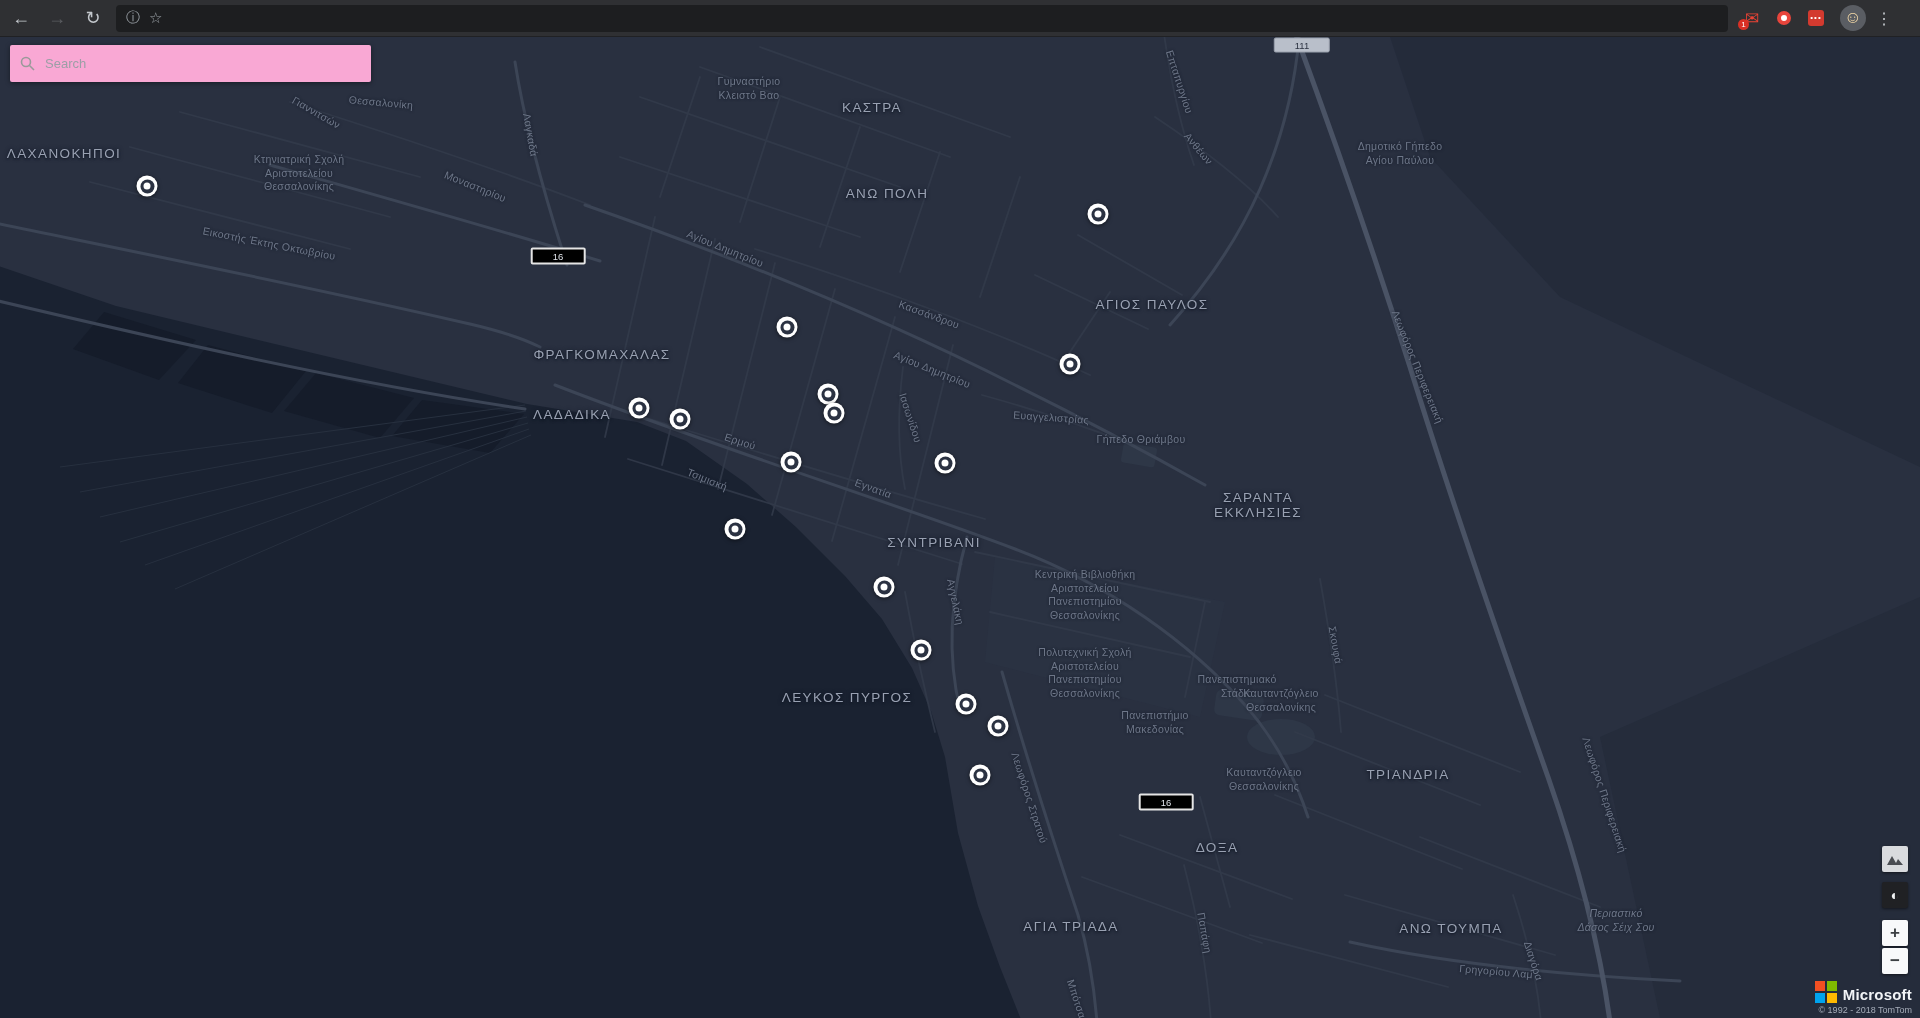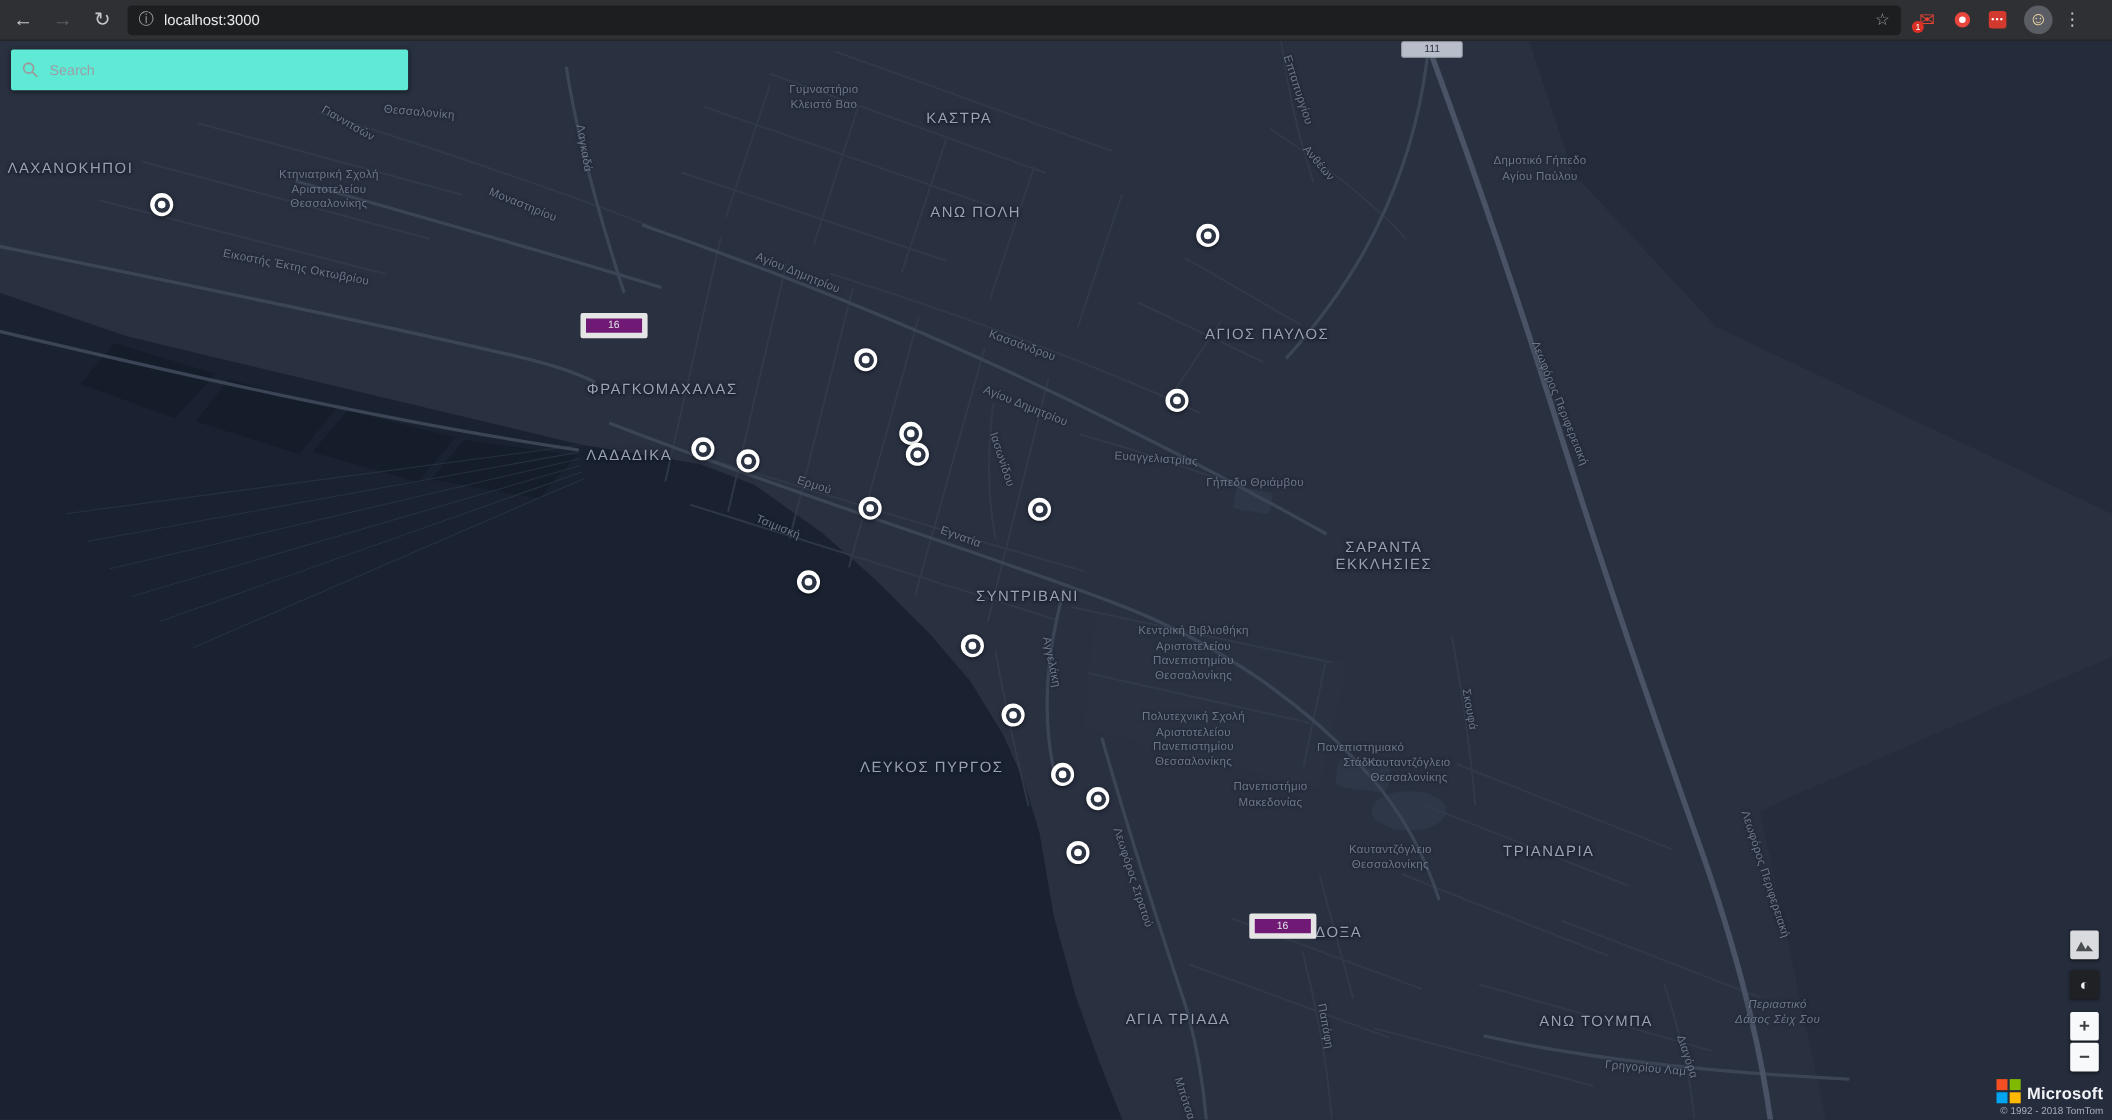--- a/index.html
+++ b/index.html
@@ -28,29 +28,29 @@
   .map-svg { position:absolute; top:0; left:0; }
   .rd-motorway { stroke:#4a5365; stroke-width:5; fill:none; stroke-linecap:round; }
   .rd-main { stroke:#3c4556; stroke-width:3; fill:none; stroke-linecap:round; }
   .rd-minor { stroke:#333b4b; stroke-width:1.8; fill:none; stroke-linecap:round; }
   .rd-lane { stroke:#27303f; stroke-width:1; fill:none; }
 
   #labels-layer, #markers-layer { position:absolute; top:0; left:0; width:100%; height:100%; }
   .district { position:absolute; color:#99a1b2; font-size:13.5px; letter-spacing:1.4px; white-space:pre-line; text-align:center; text-shadow:0 0 4px rgba(18,24,38,.95), 0 1px 2px rgba(18,24,38,.9); pointer-events:none; }
   .place { position:absolute; color:#6e7789; font-size:10.5px; letter-spacing:.3px; line-height:1.3; white-space:pre-line; text-align:center; text-shadow:0 0 3px rgba(18,24,38,.95); pointer-events:none; }
   .shield { position:absolute; font-size:9.5px; padding:1px 20px; border-radius:2px; pointer-events:none; }
-  .shield.secondary { background:#701a75; border:5px solid #e5e5e5; color:#dfe3ea;margin-top:40px; }
+  .shield.secondary { background:#000000; border:2px solid #e5e5e5; color:#dfe3ea; }
   .shield.primary { background:#b9bfca; border:1px solid #9aa1ad; color:#2c3342; }
 
   .marker { position:absolute; width:21px; height:21px; border-radius:50%; background:#fff; box-shadow:0 1px 4px rgba(0,0,0,.55); cursor:pointer; }
   .marker::after { content:''; position:absolute; left:3.5px; top:3.5px; right:3.5px; bottom:3.5px; border-radius:50%; background:#2b3242; }
   .marker::before { content:''; position:absolute; left:50%; top:50%; width:7px; height:7px; margin:-3.5px 0 0 -3.5px; border-radius:50%; background:#fff; z-index:2; }
 
   
-  .search-box { position:absolute; top:8px; left:10px; width:361px; height:37px; background:#5eead4; border-radius:2px; box-shadow:0 1px 5px rgba(0,0,0,.45); display:flex; align-items:center; padding:15px 10px; z-index:20; }
+  .search-box { position:absolute; top:8px; left:10px; width:361px; height:37px; background:#f9a8d4; border-radius:2px; box-shadow:0 1px 5px rgba(0,0,0,.45); display:flex; align-items:center; padding:15px 10px; z-index:20; }
   .search-box svg { flex:0 0 auto; margin-right:10px; }
   .search-box input { flex:1; border:none; outline:none; font-size:13px; color:#444; font-family:"Liberation Sans", sans-serif; background:transparent; }
   .search-box input::placeholder { color:#9b9fa6; }
 
   
   .ctl { position:absolute; right:12px; width:26px; height:26px; border:none; border-radius:2px; box-shadow:0 1px 3px rgba(0,0,0,.5); cursor:pointer; display:flex; align-items:center; justify-content:center; font-family:"Liberation Sans", sans-serif; }
   .ctl-terrain { top:809px; background:#d9dbde; }
   .ctl-style { top:845px; background:#202124; color:#f1f3f4; font-size:14px; }
   .ctl-zoom-in { top:883px; background:#f8f9fa; color:#3c4043; font-size:17px; font-weight:bold; }
   .ctl-zoom-out { top:911px; background:#f8f9fa; color:#3c4043; font-size:17px; font-weight:bold; }
@@ -65,21 +65,20 @@
 </style>
 </head>
 <body>
 
 <div class="browser-bar">
   <button class="nav-btn">←</button>
   <button class="nav-btn disabled">→</button>
   <button class="nav-btn">↻</button>
   <div class="omnibox">
     <span class="info-glyph">ⓘ</span>
-    <span class="url">localhost:3000</span>
     <span class="star">☆</span>
   </div>
   <div class="ext-area">
     <div class="ext-icon">
       <span class="ext-mail">✉</span>
       <span class="ext-badge">1</span>
     </div>
     <div class="ext-icon">
       <span class="ext-donut"></span>
     </div>

